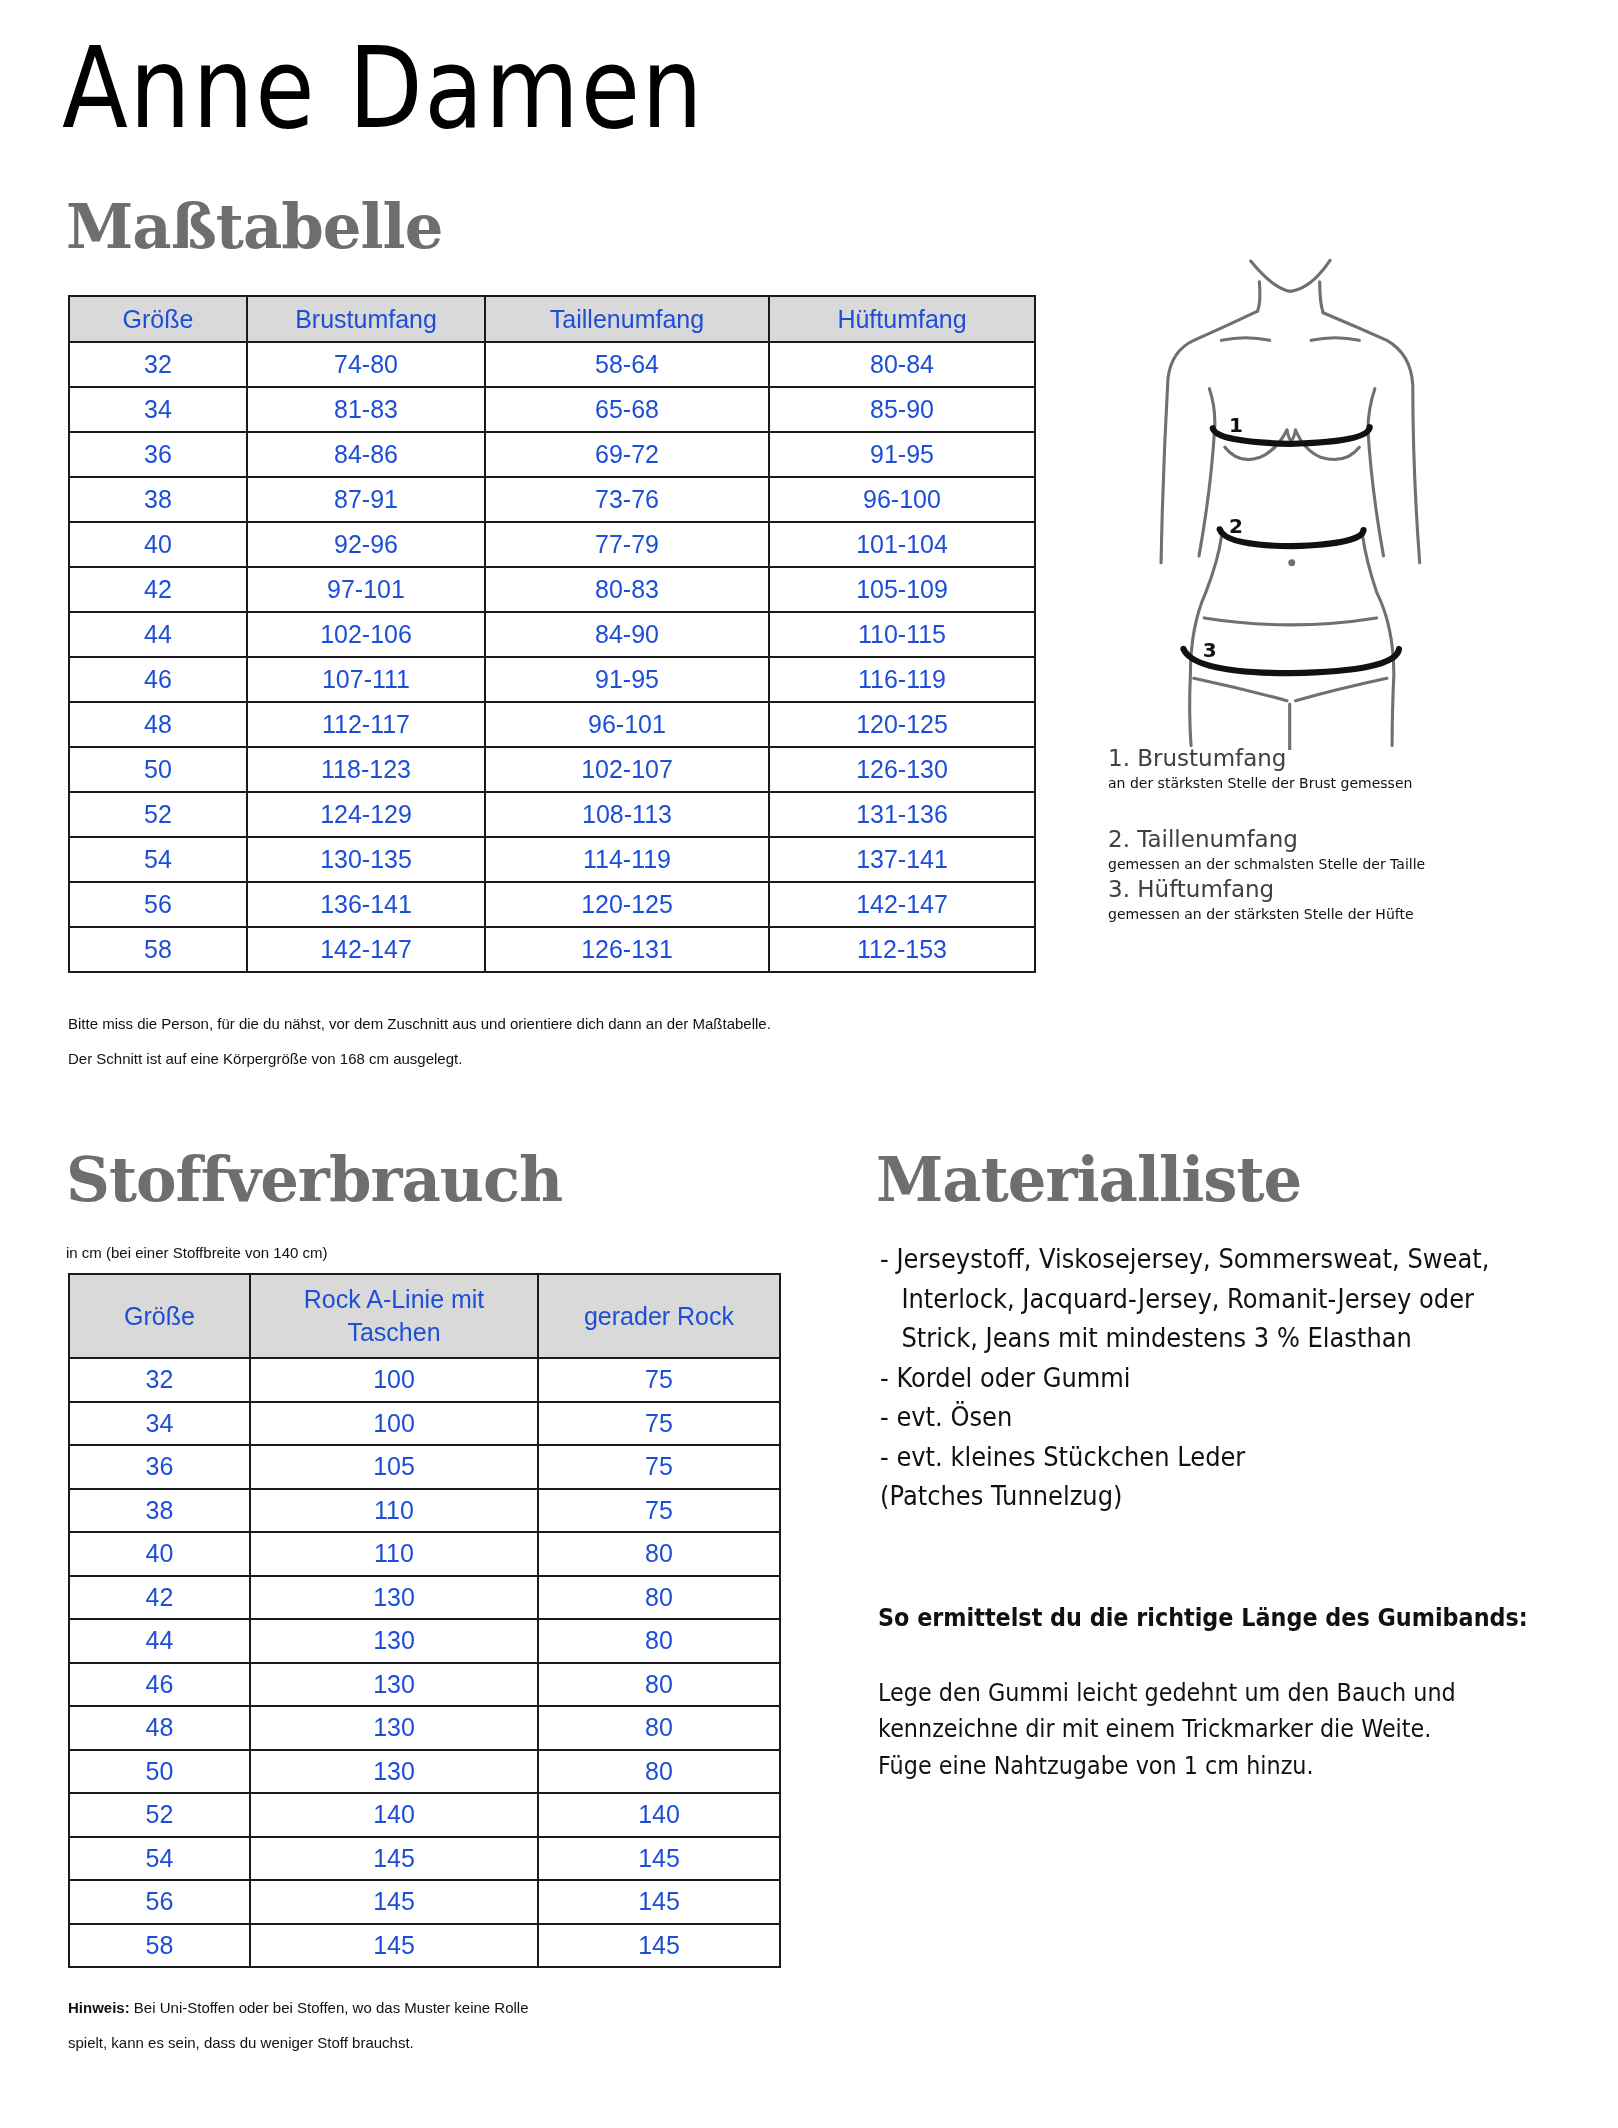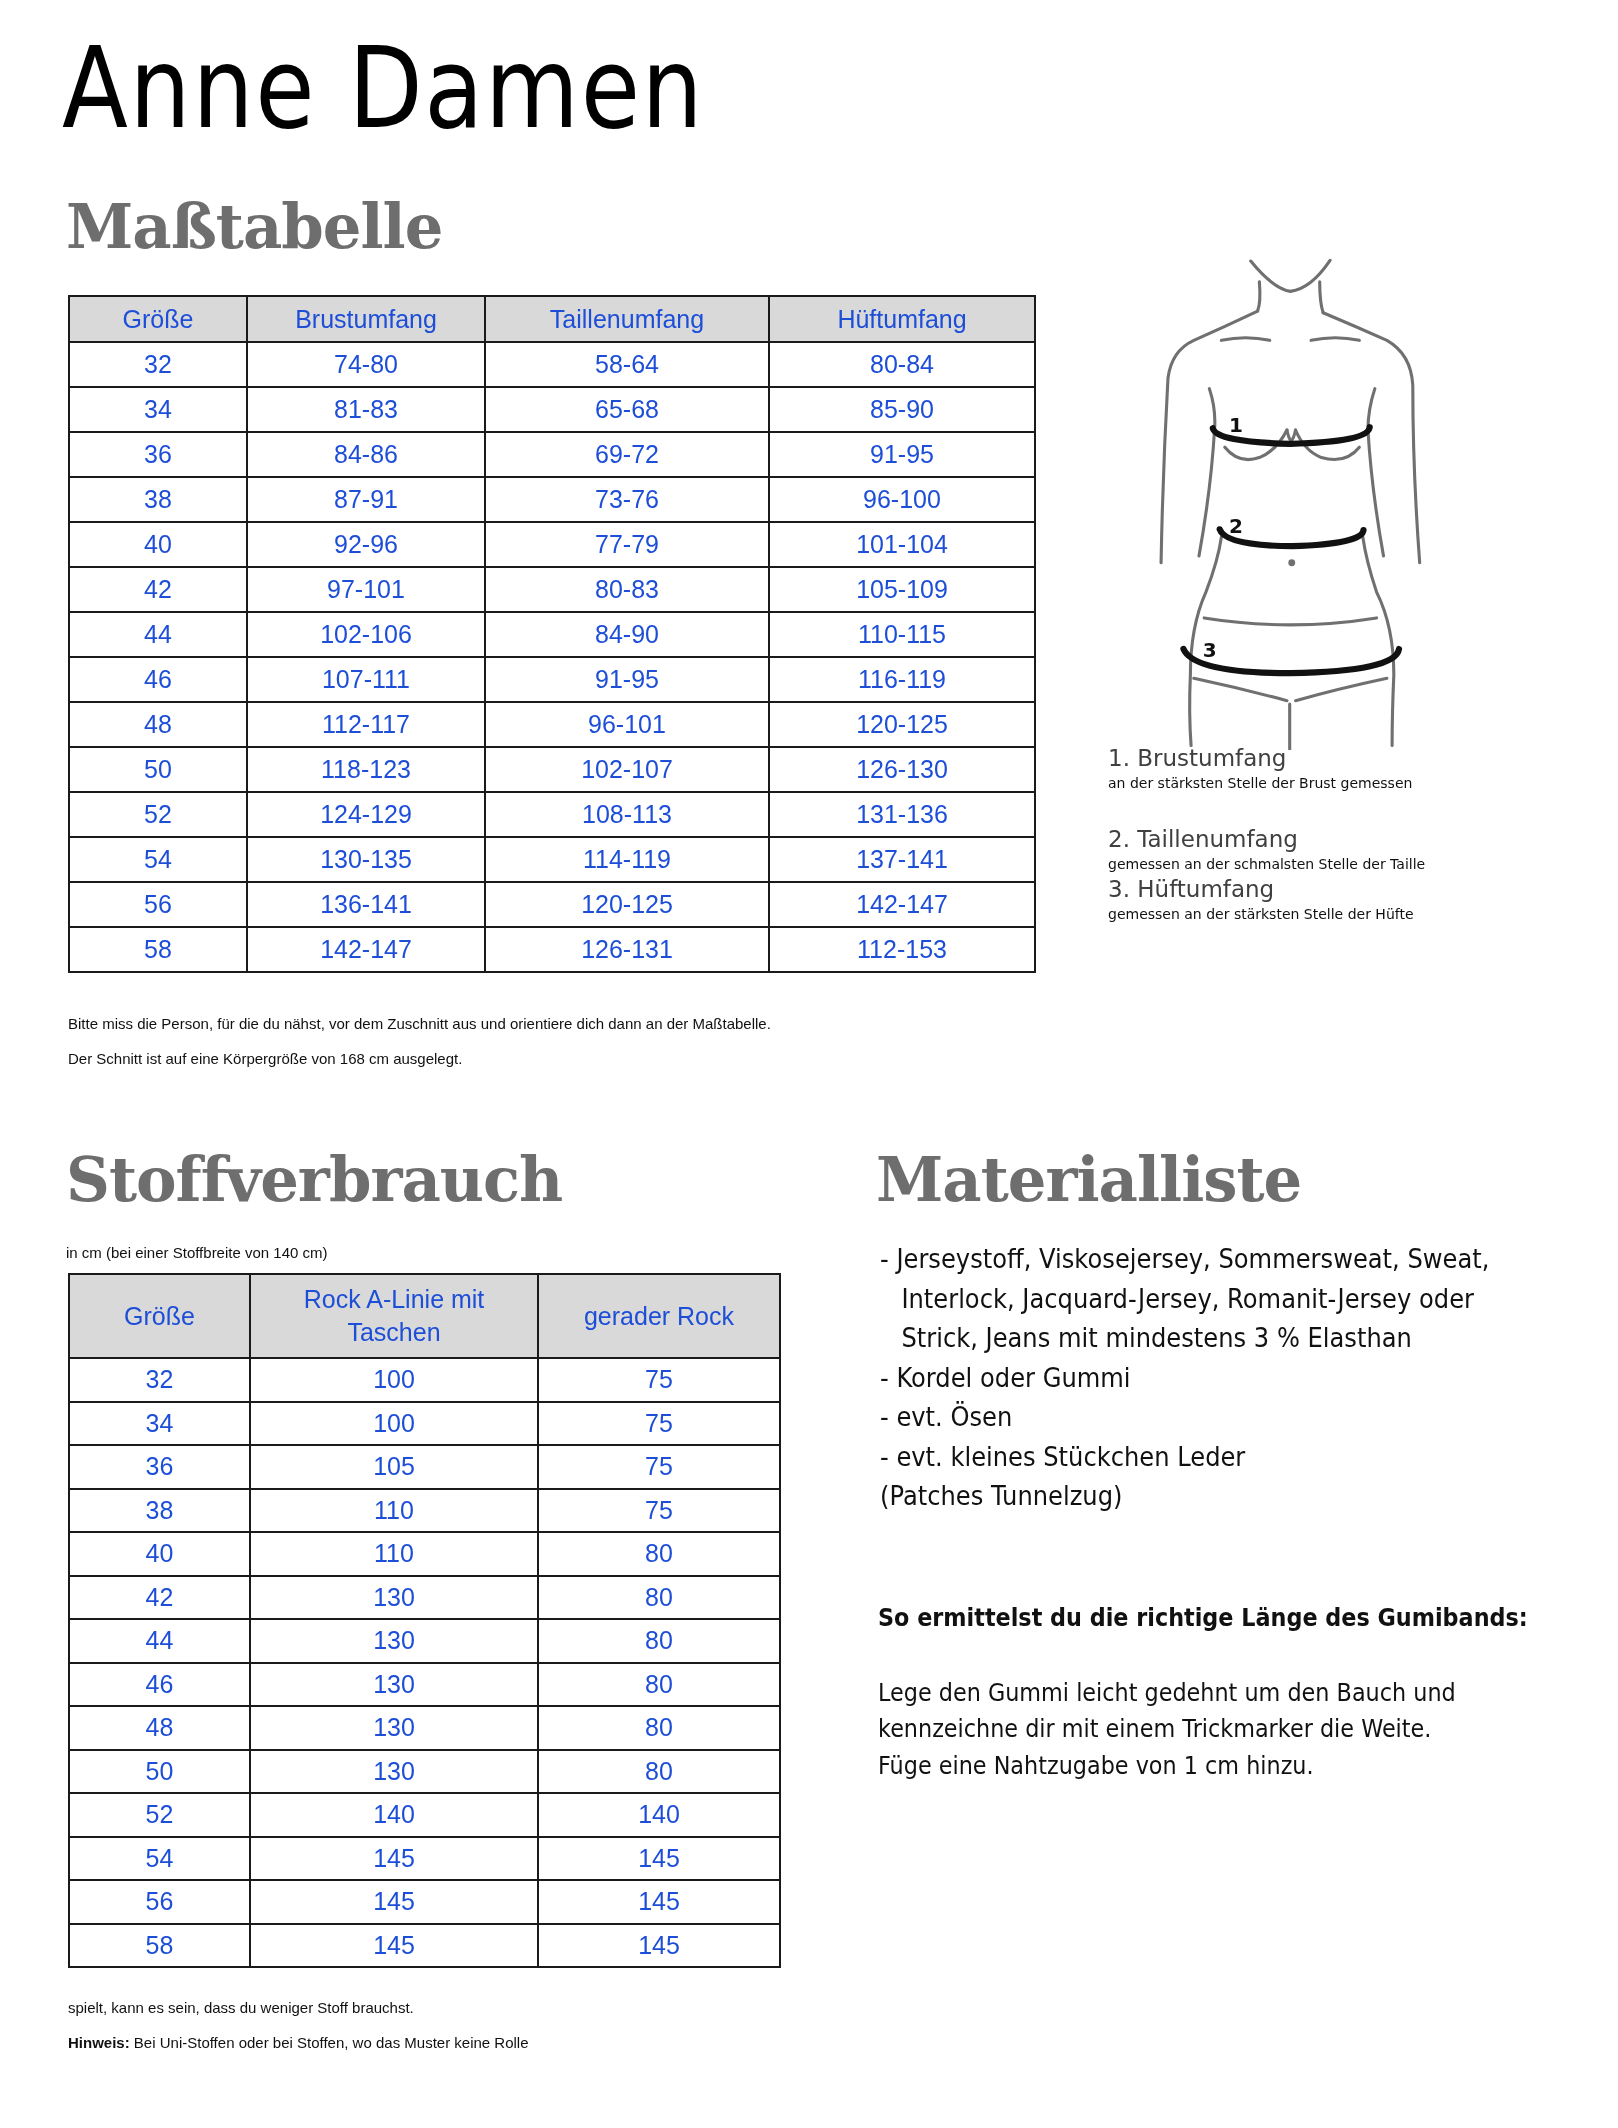--- a/index.html
+++ b/index.html
@@ -295,22 +295,22 @@
       </tr>
       <tr>
         <td>58</td>
         <td>145</td>
         <td>145</td>
       </tr>
     </tbody>
 </table>
 
 <div class="abs body-text" style="left:68px; top:1990px; width:820px;">
+  <div><span class="bold">Hinweis:</span><span> Bei Uni-Stoffen oder bei Stoffen, wo das Muster keine Rolle</span></div>
   <div>spielt, kann es sein, dass du weniger Stoff brauchst.</div>
-  <div><span class="bold">Hinweis:</span><span> Bei Uni-Stoffen oder bei Stoffen, wo das Muster keine Rolle</span></div>
 </div>
 
 <div class="abs section-h" style="left:876px; top:1145px;">Materialliste</div>
 
 <div class="abs mat" style="left:880px; top:1240px;" id="mat-list">
     <div class="li">- Jerseystoff, Viskosejersey, Sommersweat, Sweat,</div>
     <div class="cont">Interlock, Jacquard-Jersey, Romanit-Jersey oder</div>
     <div class="cont">Strick, Jeans mit mindestens 3 % Elasthan</div>
     <div class="li">- Kordel oder Gummi</div>
     <div class="li">- evt. Ösen</div>

